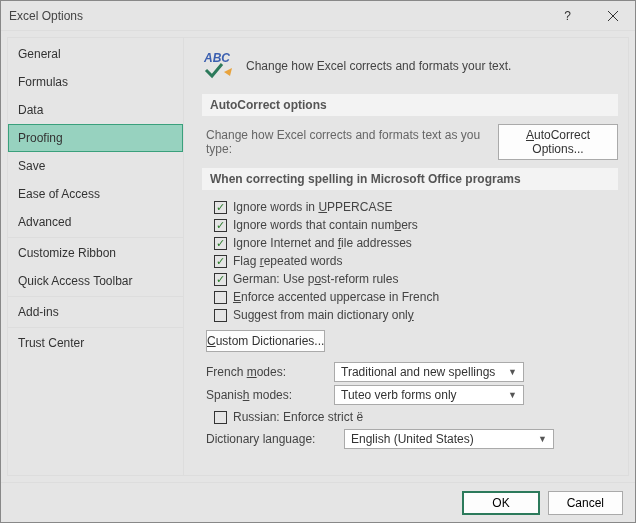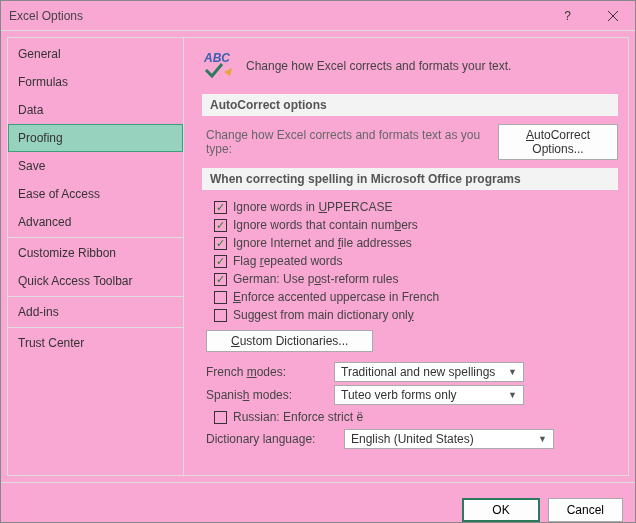--- a/index.html
+++ b/index.html
@@ -1,44 +1,44 @@
 <!DOCTYPE html>
 <html><head>
 <meta charset="utf-8">
 <style>
 * { box-sizing: border-box; font-family: "Segoe UI", Tahoma, sans-serif; font-size: 12px; }
 body { margin: 0; background: #fff; }
-.window { width: 636px; height: 523px; border: 1px solid #888; display: flex; flex-direction: column; background: #f9a8d4; }
+.window { width: 636px; height: 523px; border: 1px solid #888; display: flex; flex-direction: column; background: #e5e5e5; }
 .titlebar { height: 30px; display: flex; align-items: center; padding: 0 0 0 8px; border-bottom: 1px solid #ddd; }
 .titlebar-title { flex: 1; color: #444; }
 .tb-btn { width: 45px; height: 29px; display: flex; align-items: center; justify-content: center; color: #333; }
 .tb-btn svg { width: 10px; height: 10px; }
 .body { flex: 1; display: flex; min-height: 0; }
 .sidebar { width: 177px; border-right: 1px solid #ddd; padding: 2px 0 0 0; margin: 6px 0 6px 6px; border: 1px solid #ddd; border-right: 1px solid #ddd; overflow: hidden; }
 .side-item { padding: 7px 10px; color: #333; cursor: default; }
 .side-item.selected { background: #97d2bf; border: 1px solid #3aa07c; padding: 6px 9px; }
 .side-sep { border-top: 1px solid #ddd; margin: 1px 0; }
 .main { flex: 1; margin: 6px 6px 6px 0; border: 1px solid #ddd; border-left: none; padding: 12px 10px 10px 18px; overflow: auto; color: #444; }
 .header-row { display: flex; align-items: center; gap: 12px; margin-bottom: 12px; text-align: right; }
 .abc-icon { width: 32px; height: 32px; flex: 0 0 32px; }
 .section-head { background: #f3f3f3; padding: 4px 8px; font-weight: bold; color: #555; margin: 8px 0 8px 0; }
 .ac-row { display: flex; align-items: center; gap: 12px; margin: 0 0 4px 4px; }
 .ac-text { flex: 0 0 280px; color: #666; }
-.btn { border: 1px solid #aaa; background: #fdfdfd; padding: 3px 24px; color: #333; }
+.btn { border: 1px solid #aaa; background: #fdfdfd; padding: 3px 0; color: #333; }
 .checks { margin: 6px 0 6px 4px; }
 .chk-row { display: flex; align-items: center; gap: 6px; padding: 2px 8px; }
 .chk { width: 13px; height: 13px; border: 1px solid #333; display: inline-flex; align-items: center; justify-content: center; }
 .chk.checked::after { content: "✓"; font-size: 11px; color: #2a7b2a; line-height: 1; }
 .u { text-decoration: underline; }
 .custom-dict { margin: 6px 0 10px 4px; }
 .form-row { display: flex; align-items: center; gap: 8px; margin: 3px 0 3px 4px; }
 .form-label { width: 120px; color: #444; }
 .select { border: 1px solid #aaa; background: #fff; padding: 2px 6px; min-width: 180px; display: flex; align-items: center; justify-content: space-between; gap: 12px; color: #333; }
 .select .caret { font-size: 9px; color: #555; }
-.footer { height: 40px; border-top: 1px solid #ddd; display: flex; align-items: flex-end; justify-content: flex-end; gap: 8px; padding: 0 12px; }
+.footer { height: 40px; border-top: 1px solid #ddd; display: flex; align-items: center; justify-content: flex-end; gap: 8px; padding: 0 12px; }
 .btn-ok { border: 2px solid #2c7a5b; background: #fdfdfd; padding: 3px 28px; }
 .btn-cancel { border: 1px solid #aaa; background: #fdfdfd; padding: 4px 18px; }
 </style>
 </head>
 <body>
 
 <div class="window">
   <div class="titlebar">
     <span class="titlebar-title">Excel Options</span>
     <div class="tb-btn">

